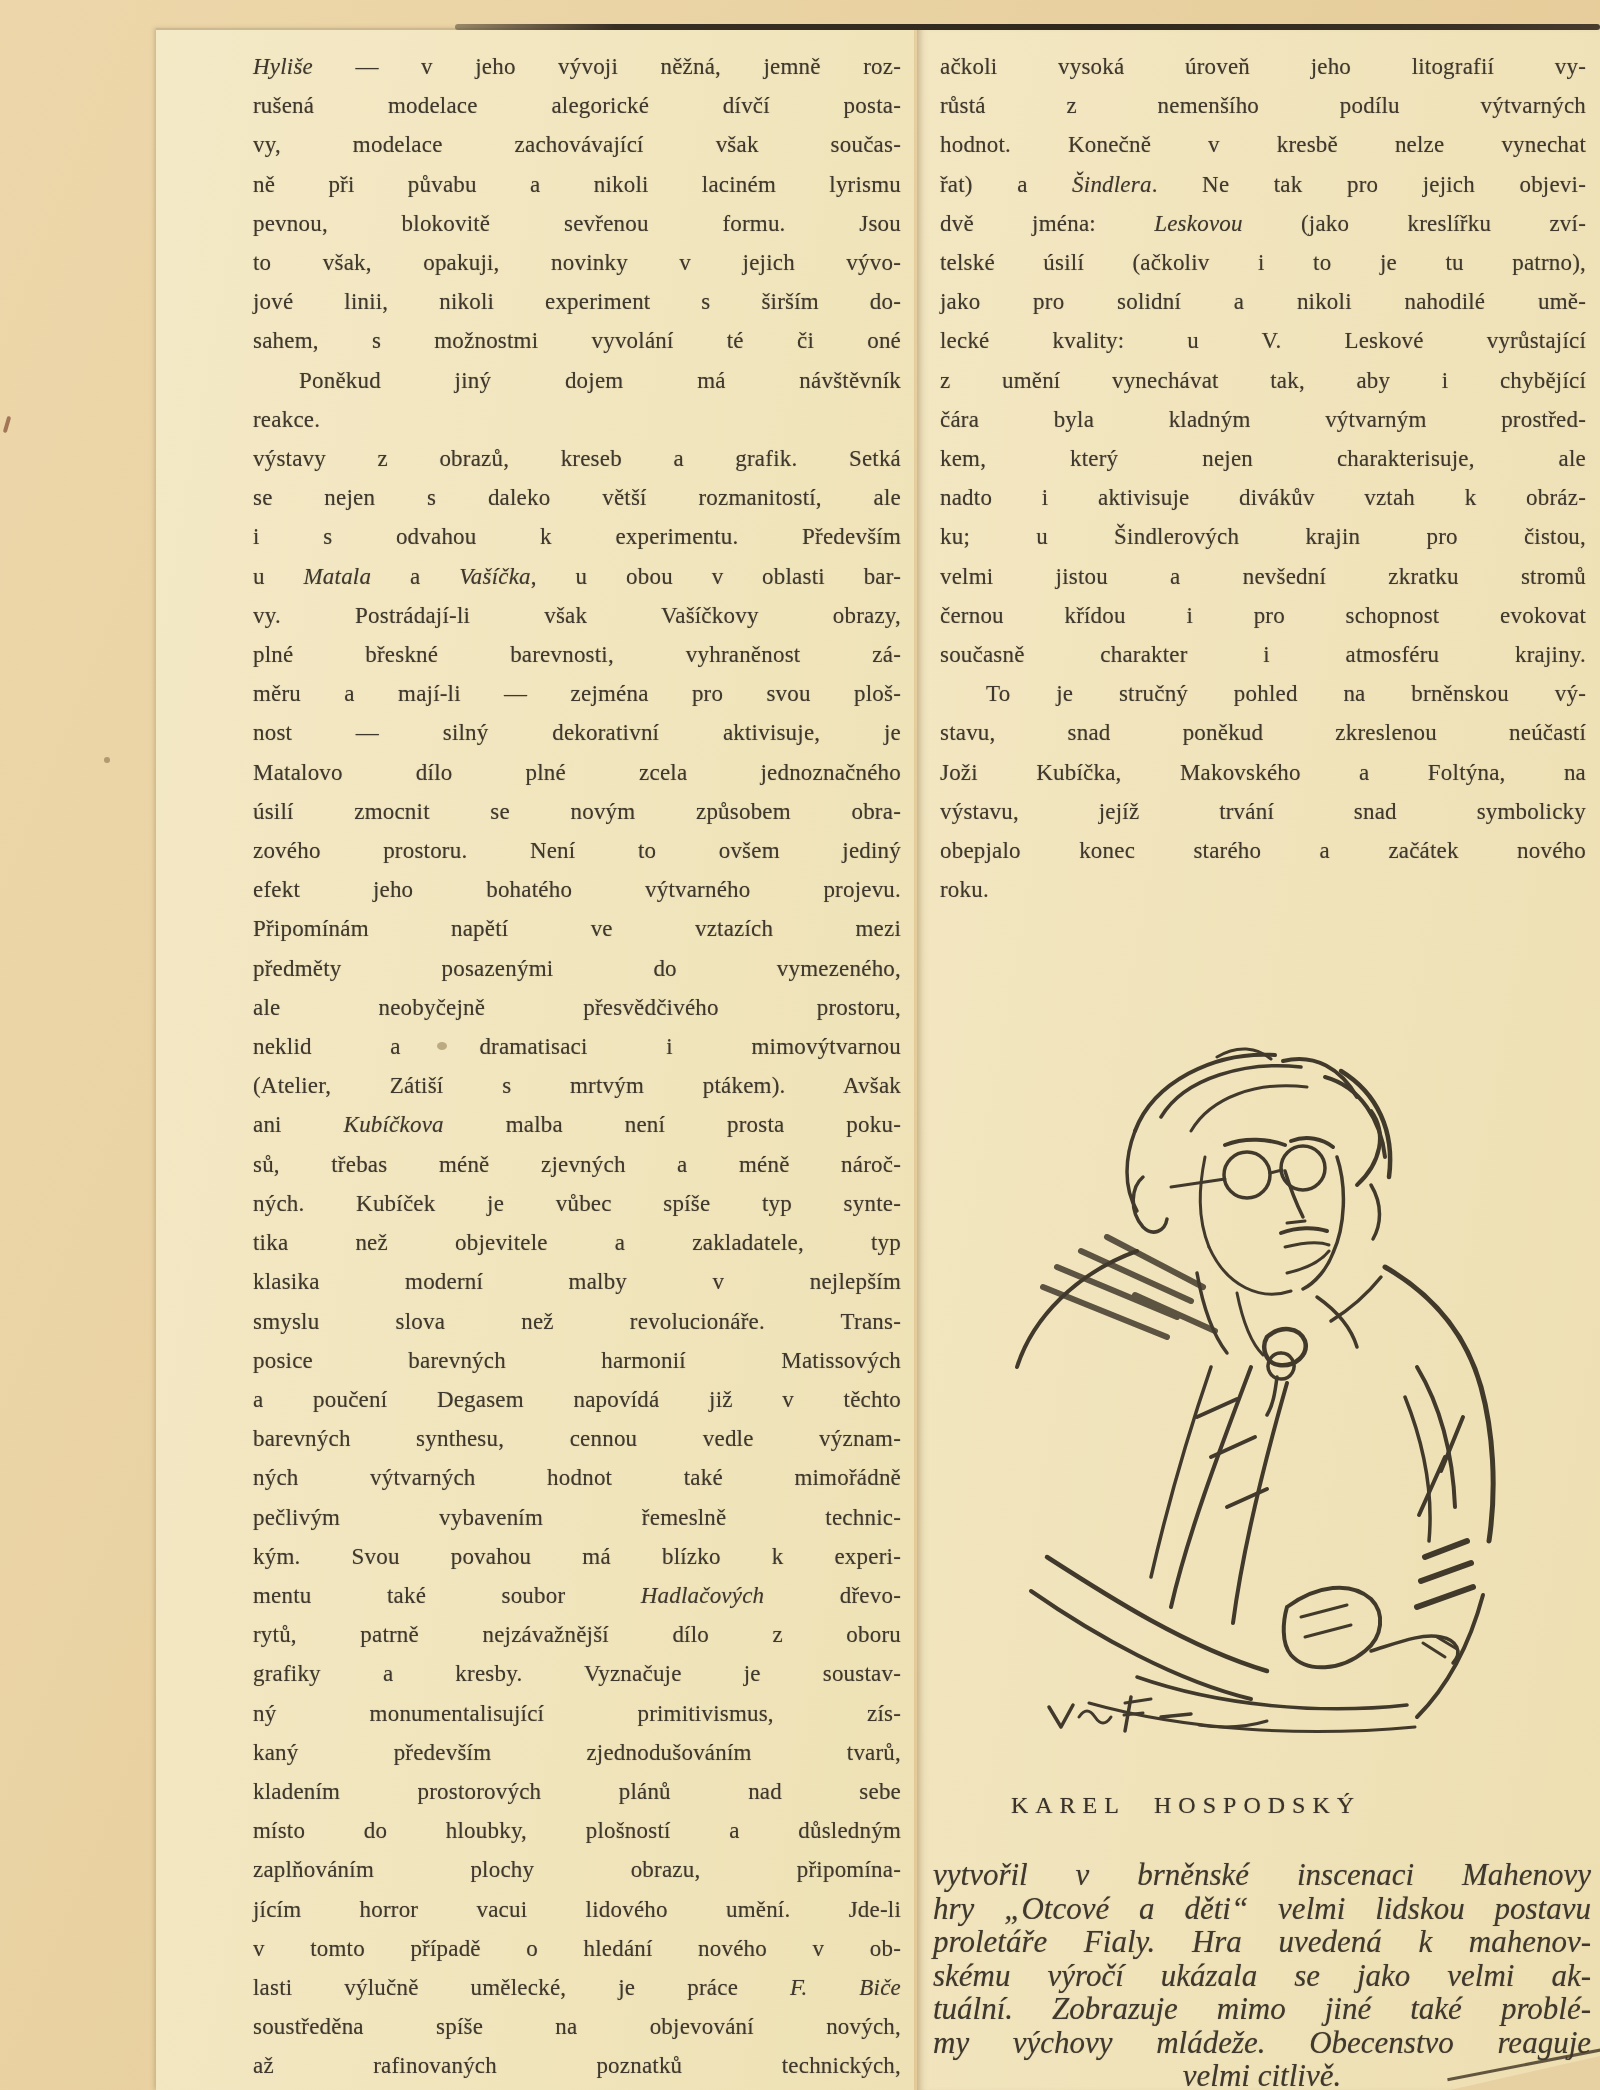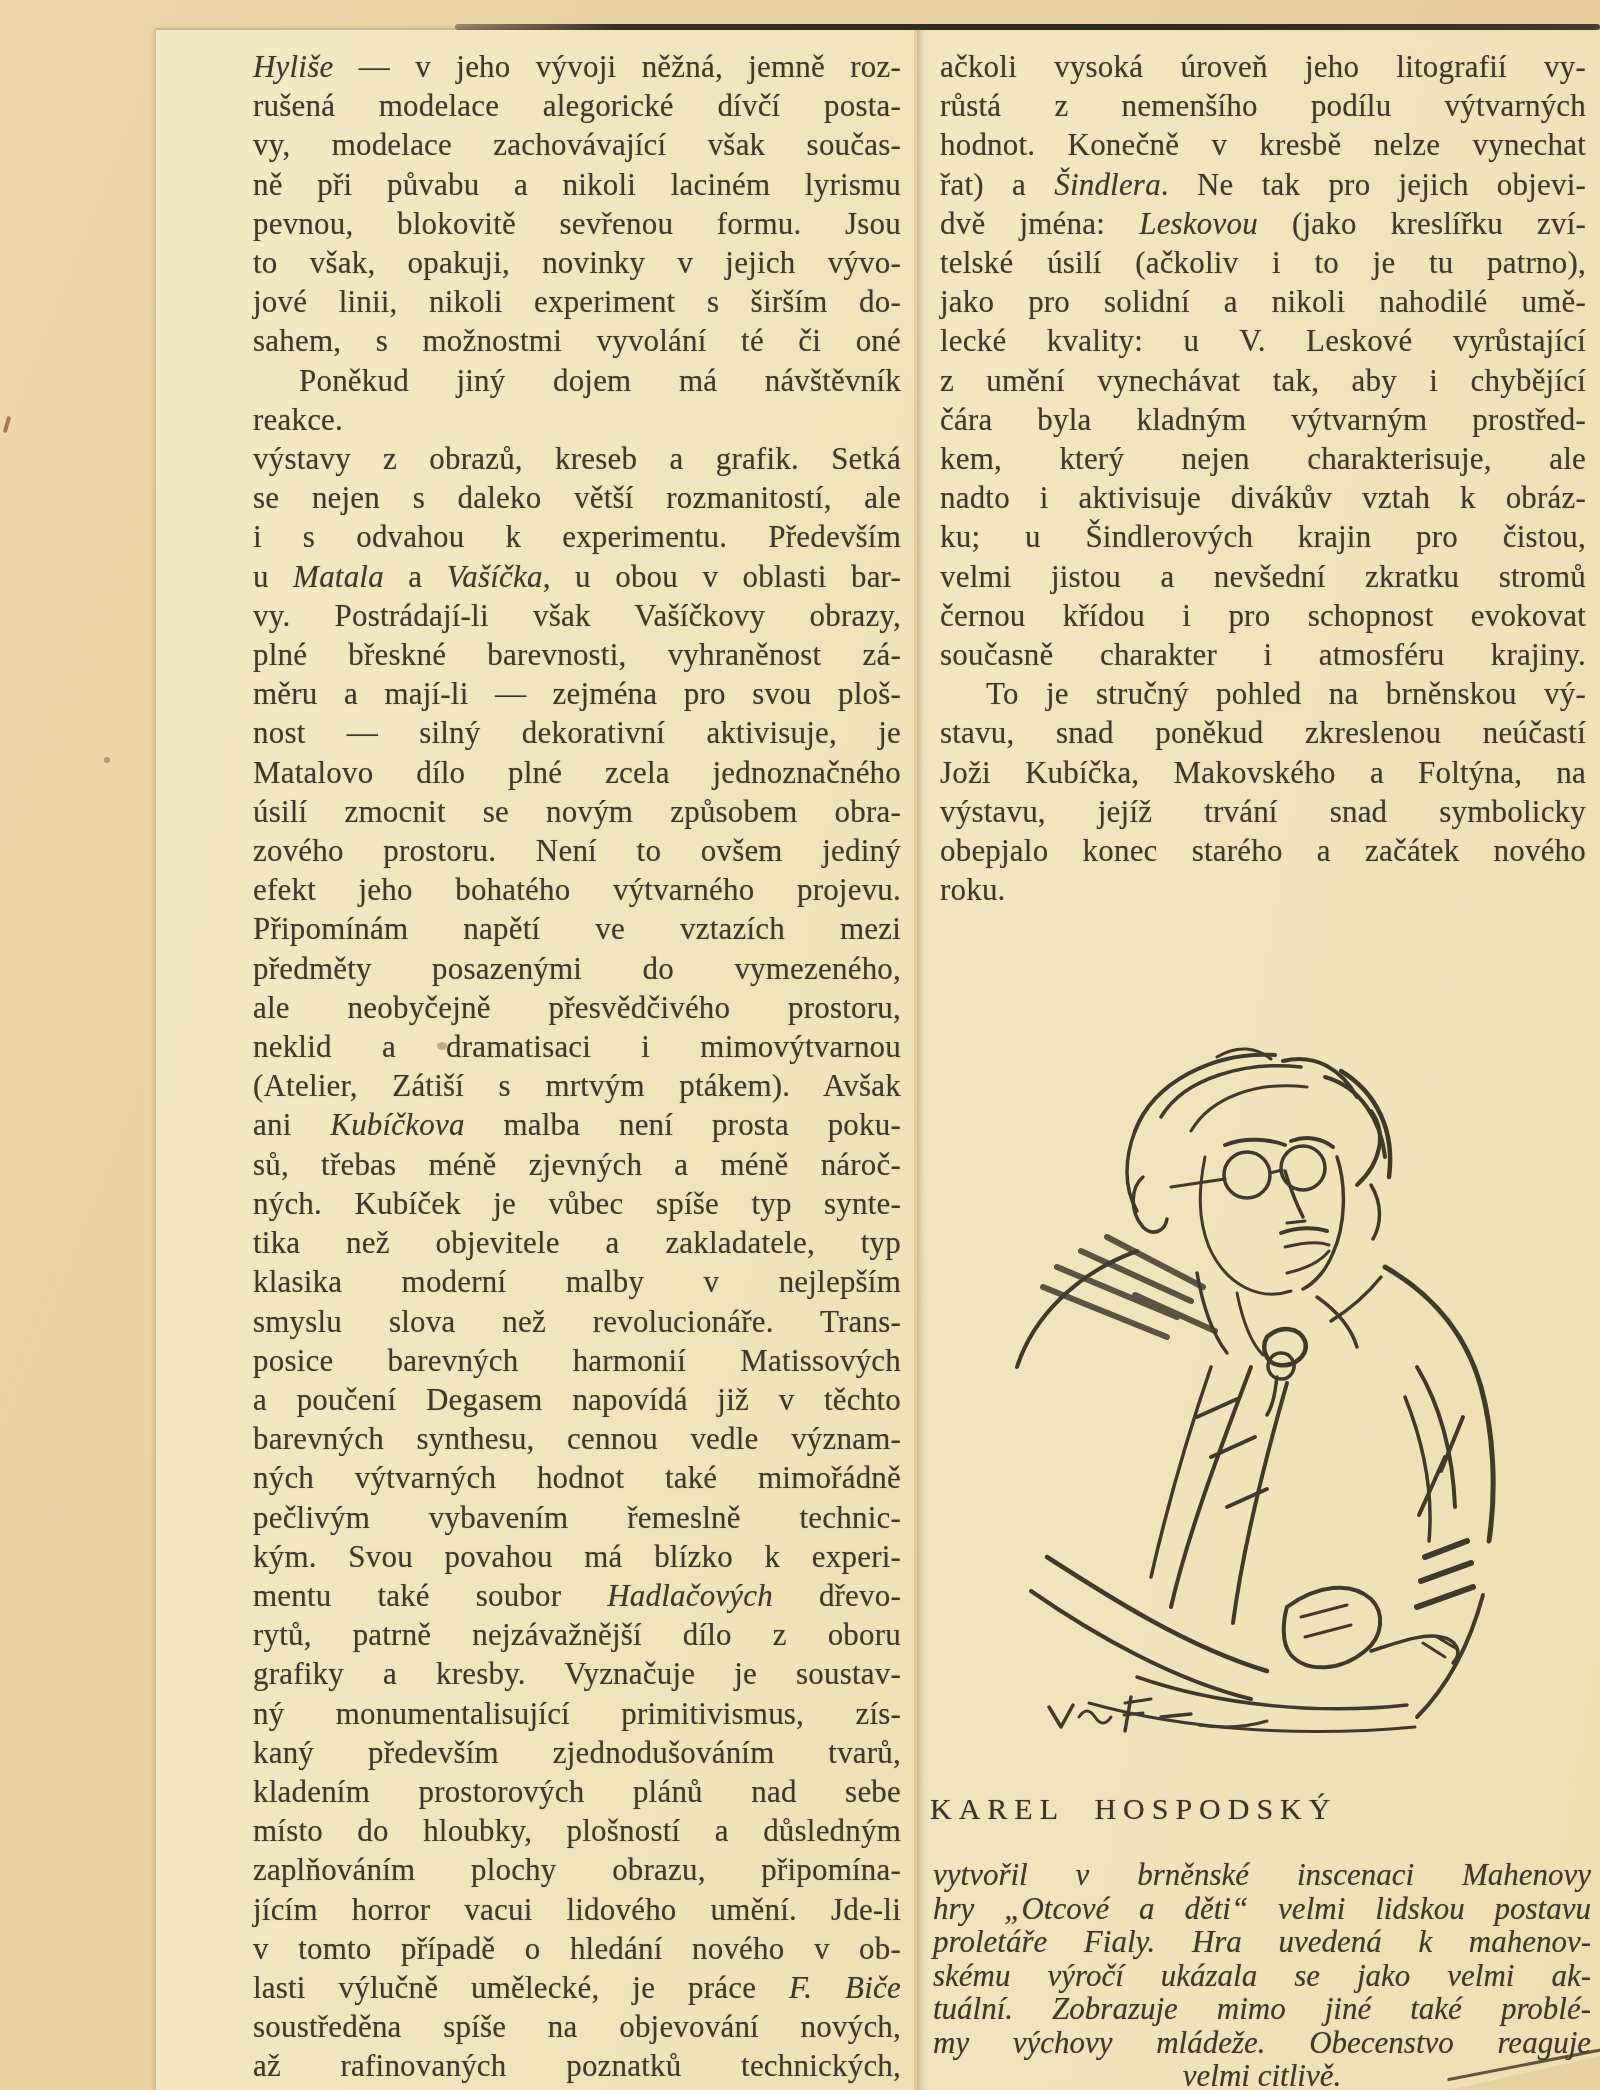--- a/index.html
+++ b/index.html
@@ -21,31 +21,31 @@
   }
   .paper-right{
     left:917px;top:30px;width:683px;height:2060px;
     background:linear-gradient(100deg,#f3e7c2 0%,#f0e3ba 55%,#eedfb2 100%);
     box-shadow:inset 9px 0 10px -8px rgba(110,78,38,.5);
   }
   .top-rule{
     position:absolute;left:455px;top:24px;width:1145px;height:6px;border-radius:3px;
     background:linear-gradient(90deg,rgba(56,46,32,.45) 0%,#382f23 14%,#2f281d 55%,#3a3126 88%,#463b2d 100%);
   }
-  .col{position:absolute;font-size:31px;line-height:39.2px;letter-spacing:.2px;
+  .col{position:absolute;font-size:23px;line-height:39.2px;letter-spacing:.2px;
        text-shadow:0 0 1px rgba(63,56,44,.45);}
   .col-left{left:253px;top:47px;width:648px;}
   .col-right{left:940px;top:47px;width:646px;}
   .tl{text-align:justify;text-align-last:justify;}
   .tl.last-left{text-align-last:left;}
   .tl.center{text-align:center;text-align-last:center;}
   .tl.ind{text-indent:46px;}
   .caption{
     position:absolute;left:930px;top:1792px;width:512px;
-    font-size:30px;letter-spacing:7px;word-spacing:16px;text-align:left;
+    font-size:24px;letter-spacing:7px;word-spacing:16px;text-align:center;
     color:#3a332a;text-shadow:0 0 1px rgba(58,51,42,.5);
   }
   .afterword{
     position:absolute;left:933px;top:1858px;width:658px;
     font-size:31px;line-height:33.5px;font-style:italic;
     text-shadow:0 0 1px rgba(63,56,44,.5);
   }
   .sketch{position:absolute;left:985px;top:1035px;width:520px;height:710px;}
   .corner-fragment{
     position:absolute;right:0;bottom:0;width:150px;height:34px;

